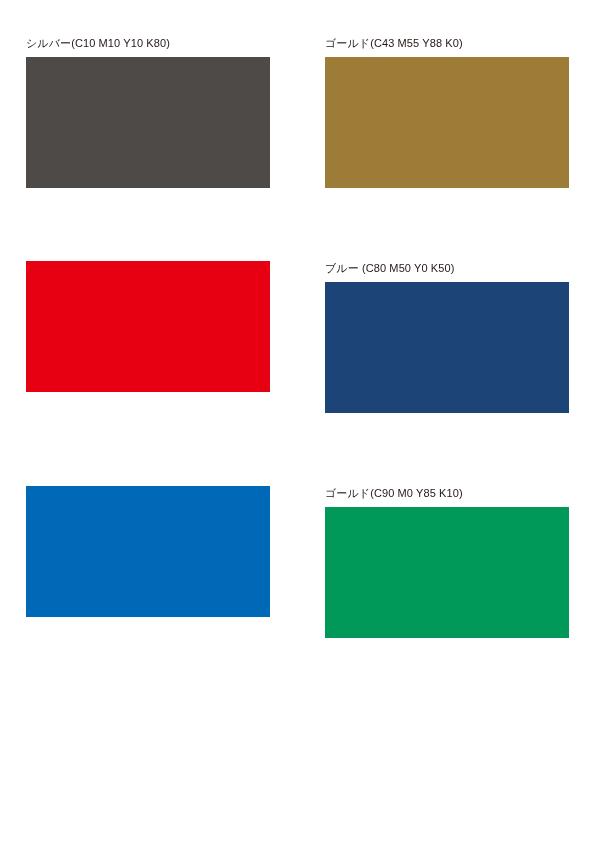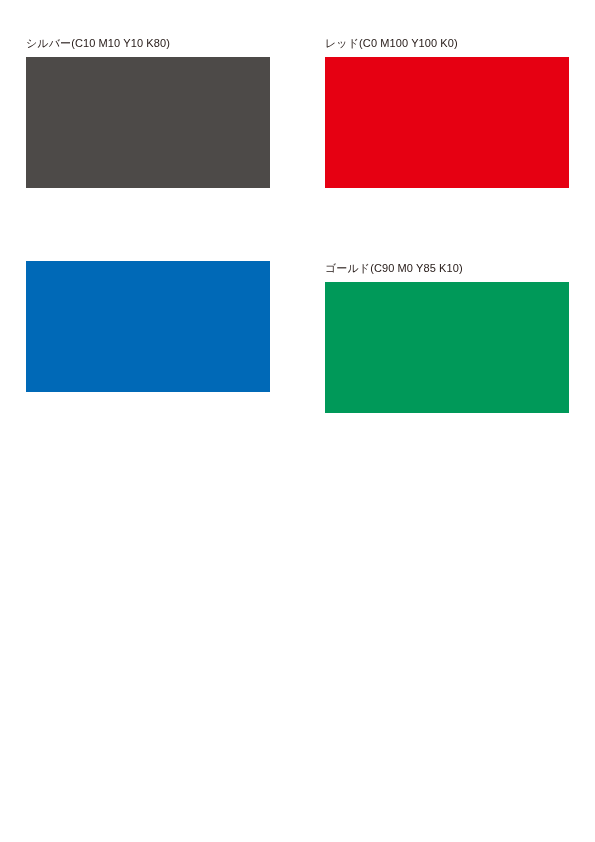--- a/index.html
+++ b/index.html
@@ -66,27 +66,34 @@
 <body>
 
 <div id="swatch-page" style="background-color: rgb(255, 255, 255);">
   <div class="swatch-grid">
 
     <div class="swatch-cell">
       <span class="swatch-label" style="color: rgb(35, 24, 21);">シルバー(C10 M10 Y10 K80)</span>
       <span class="swatch-chip" style="background-color: rgb(77, 74, 72);"></span>
     </div>
 
+    <div class="swatch-cell">
+      <span class="swatch-label" style="color: rgb(35, 24, 21);">ゴールド(C43 M55 Y88 K0)</span>
+      <span class="swatch-chip" style="background-color: rgb(157, 124, 56);"></span>
+    </div>
 
     <div class="swatch-cell">
-      <span class="swatch-label" style="color: rgb(35, 24, 21);">レッド(C0 M100 Y100 K0)</span>
       <span class="swatch-chip" style="background-color: rgb(230, 0, 18);"></span>
     </div>
 
 
+    <div class="swatch-cell">
+      <span class="swatch-label" style="color: rgb(35, 24, 21);">ブルー (C80 M50 Y0 K50)</span>
+      <span class="swatch-chip" style="background-color: rgb(28, 68, 118);"></span>
+    </div>
 
     <div class="swatch-cell">
       <span class="swatch-chip" style="background-color: rgb(0, 105, 183);"></span>
     </div>
 
     <div class="swatch-cell">
       <span class="swatch-label" style="color: rgb(35, 24, 21);">ゴールド(C90 M0 Y85 K10)</span>
       <span class="swatch-chip" style="background-color: rgb(0, 153, 89);"></span>
     </div>
 

